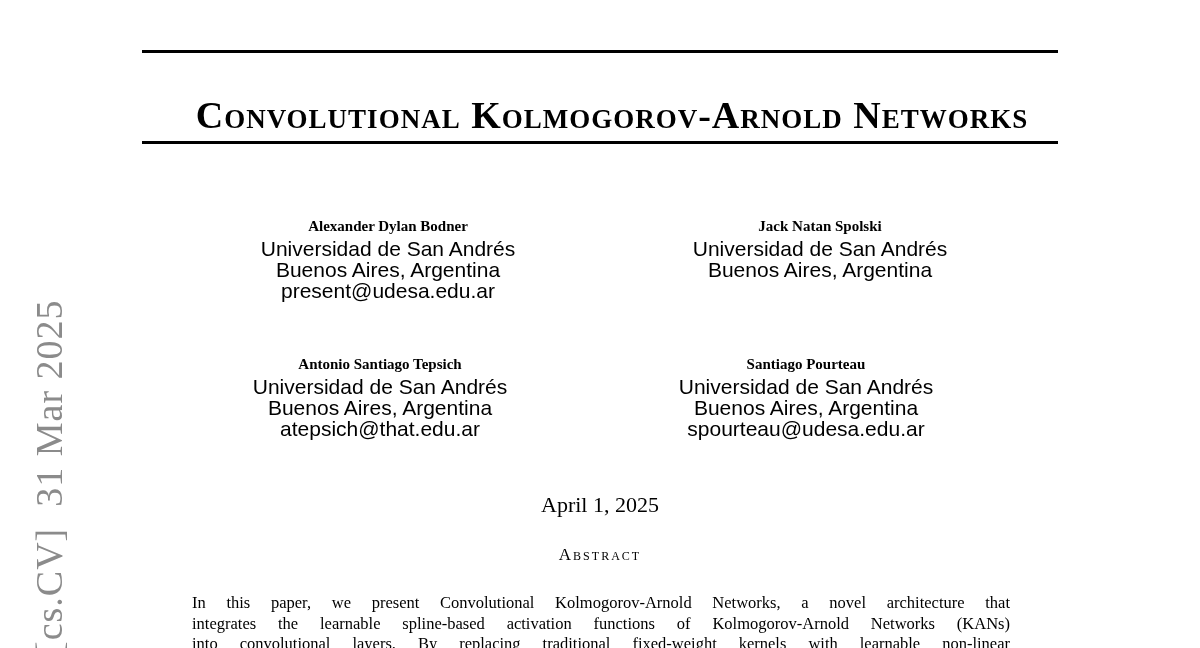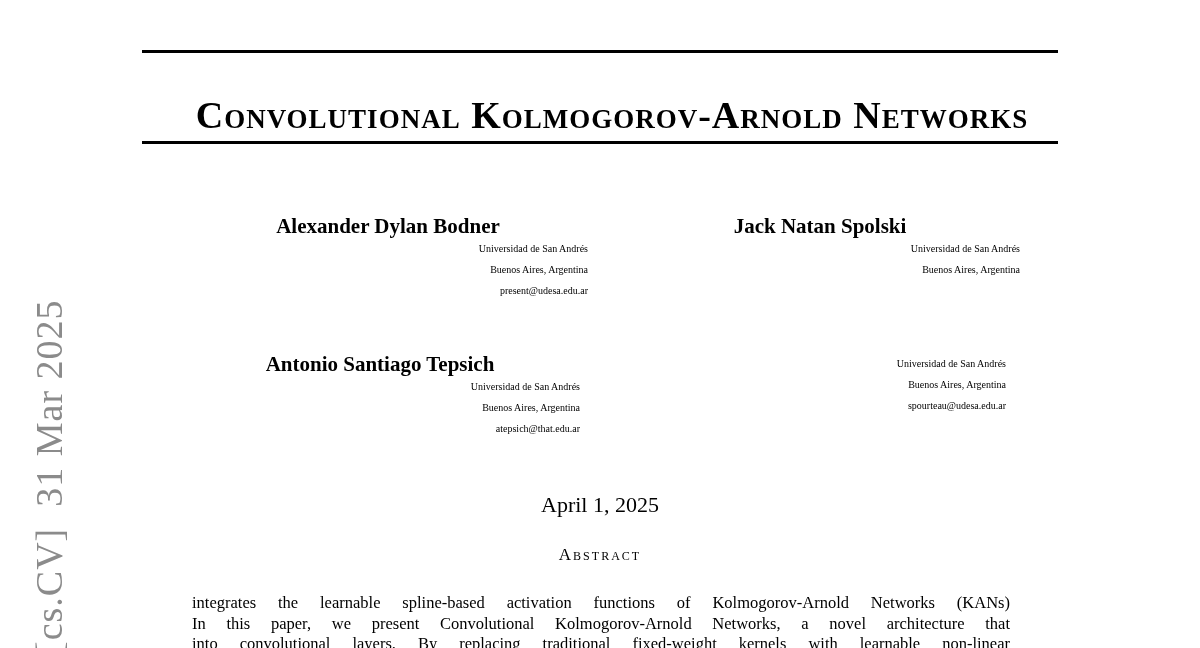--- a/index.html
+++ b/index.html
@@ -55,29 +55,28 @@
     width: 400px;
     text-align: center;
   }
   .ab-r1c1 { left: 188px; top: 215px; }
   .ab-r1c2 { left: 620px; top: 215px; }
   .ab-r2c1 { left: 180px; top: 353px; }
   .ab-r2c2 { left: 606px; top: 353px; }
   .author-name {
     font-family: "Liberation Serif", serif;
     font-weight: bold;
-    font-size: 21px;
+    font-size: 15px;
     line-height: 23px;
   }
   .author-line {
-    font-family: Liberation Serif, serif;
-    font-size: 10px;
+    font-family: Liberation Sans, sans-serif;
+    font-size: 21px;
     line-height: 21px;
     white-space: nowrap;
-    text-align: right;
   }
   .paper-date {
     position: absolute;
     left: 142px;
     top: 492px;
     width: 916px;
     text-align: center;
     font-size: 22px;
     line-height: 1.2;
   }
@@ -134,28 +133,29 @@
   </div>
 
   <div class="author-block ab-r2c1">
     <div class="author-name">Antonio Santiago Tepsich</div>
     <div class="author-line">Universidad de San Andrés</div>
     <div class="author-line">Buenos Aires, Argentina</div>
     <div class="author-line">atepsich@that.edu.ar</div>
   </div>
 
   <div class="author-block ab-r2c2">
+    <div class="author-name">Santiago Pourteau</div>
     <div class="author-line">Universidad de San Andrés</div>
     <div class="author-line">Buenos Aires, Argentina</div>
     <div class="author-line">spourteau@udesa.edu.ar</div>
   </div>
 
   <div class="paper-date">April 1, 2025</div>
 
   <div class="abstract-heading">Abstract</div>
 
   <div class="abstract-body">
+    <div class="abstract-line">In this paper, we present Convolutional Kolmogorov-Arnold Networks, a novel architecture that</div>
     <div class="abstract-line">integrates the learnable spline-based activation functions of Kolmogorov-Arnold Networks (KANs)</div>
-    <div class="abstract-line">In this paper, we present Convolutional Kolmogorov-Arnold Networks, a novel architecture that</div>
     <div class="abstract-line">into convolutional layers. By replacing traditional fixed-weight kernels with learnable non-linear</div>
   </div>
 
 </div>
 
 </body></html>

